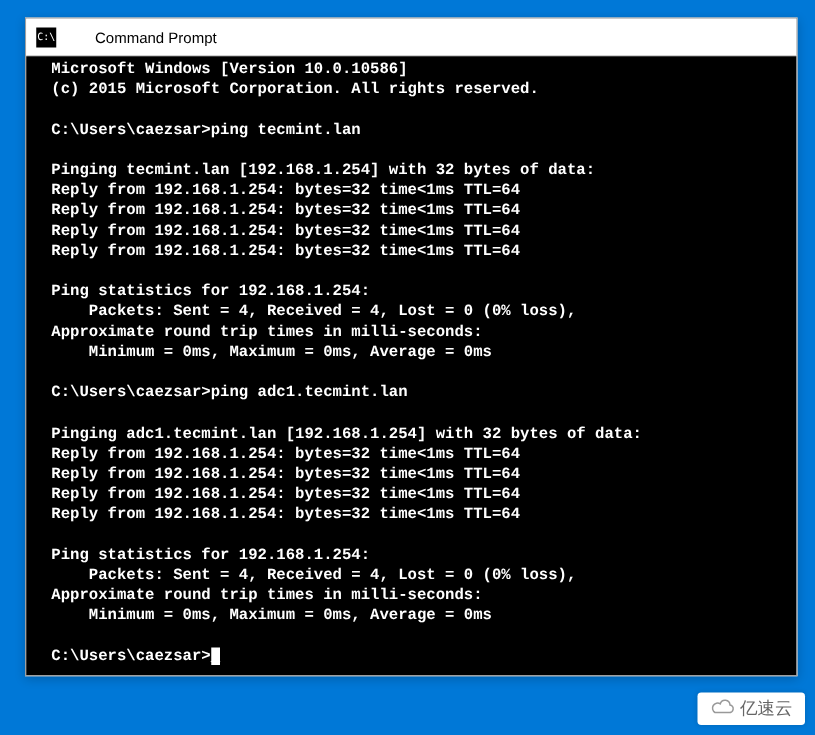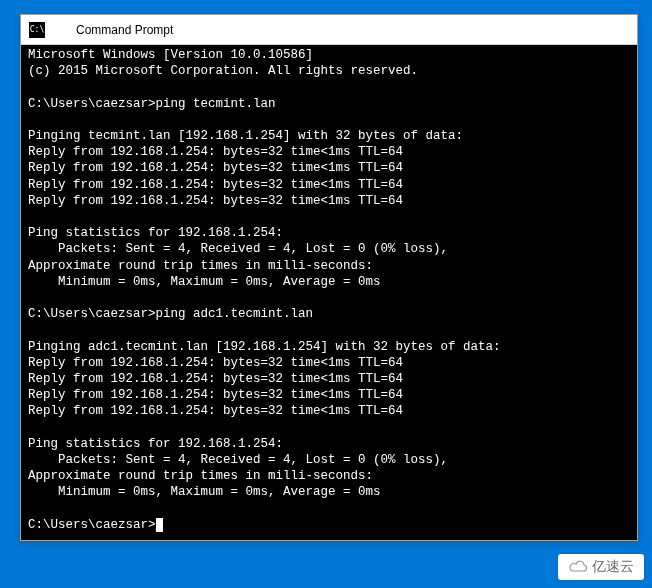--- a/index.html
+++ b/index.html
@@ -50,36 +50,37 @@
       font-size: 12px;
       color: #000000;
       margin-left: 23px;
     }
     .terminal {
       background: #000000;
       color: #ffffff;
       font-family: 'Consolas', 'Courier New', monospace;
       font-size: 12.5px;
       line-height: 16.2px;
-      padding: 2px 7px;
+      padding: 2px 20px;
       height: calc(100% - 30px);
       overflow: hidden;
       white-space: pre;
+      font-weight: bold;
     }
     .watermark {
       position: absolute;
       right: 8px;
       bottom: 8px;
       background: #ffffff;
       padding: 4px 10px;
       border-radius: 3px;
       font-size: 14px;
       color: #666666;
       display: flex;
-      align-items: center;
+      align-items: flex-start;
       gap: 4px;
       box-shadow: 0 0 4px rgba(0,0,0,0.15);
     }
     .watermark-icon {
       display: inline-block;
     }
     .cursor {
       background: #ffffff;
       color: #ffffff;
       animation: blink 1s infinite;

